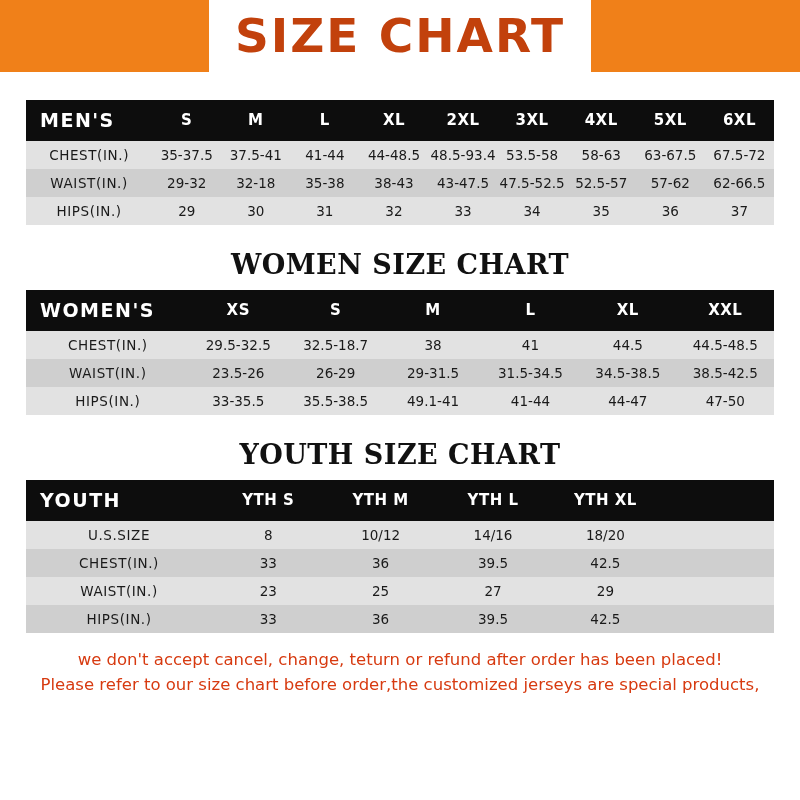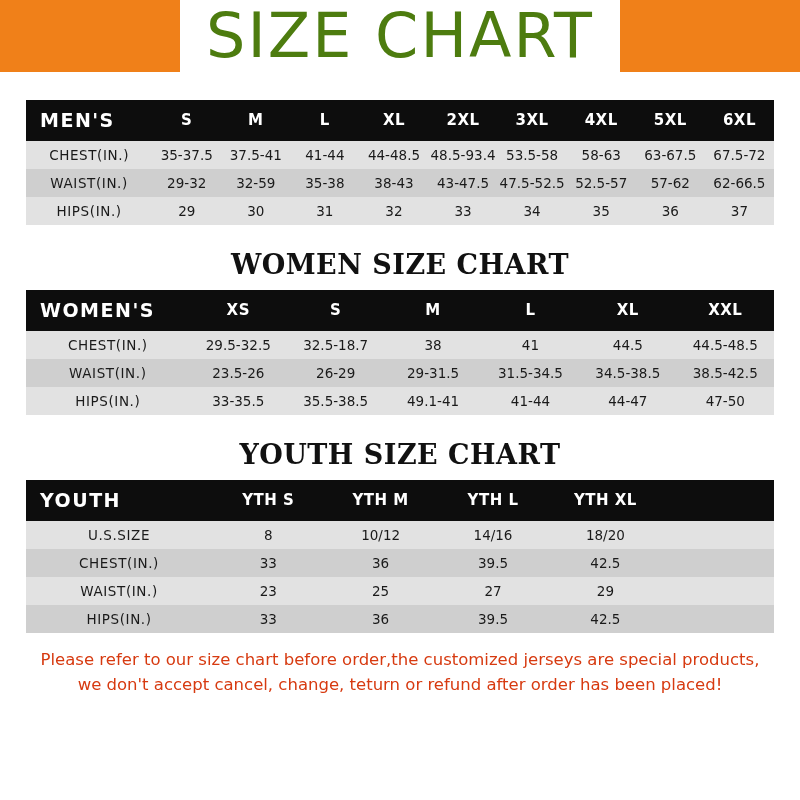--- a/index.html
+++ b/index.html
@@ -24,24 +24,24 @@
   .header-band {
     position: relative;
     height: 72px;
     background: #f08019;
     display: flex;
     align-items: center;
     justify-content: center;
   }
   .header-title {
     font-family: "DejaVu Sans", sans-serif;
-    font-weight: normal;
-    font-size: 62px;
+    font-weight: bold;
+    font-size: 47px;
     letter-spacing: 2px;
-    color: #4d7c0f;
+    color: #c2410c;
     background: #ffffff;
     padding: 0 26px;
     line-height: 72px;
     height: 72px;
     display: block;
     white-space: nowrap;
   }
   .section-title {
     text-align: center;
     font-family: "DejaVu Serif", serif;
@@ -159,21 +159,21 @@
           <td>44-48.5</td>
           <td>48.5-93.4</td>
           <td>53.5-58</td>
           <td>58-63</td>
           <td>63-67.5</td>
           <td>67.5-72</td>
         </tr>
         <tr class="dark">
           <td class="rowlabel">WAIST(IN.)</td>
           <td>29-32</td>
-          <td>32-59</td>
+          <td>32-18</td>
           <td>35-38</td>
           <td>38-43</td>
           <td>43-47.5</td>
           <td>47.5-52.5</td>
           <td>52.5-57</td>
           <td>57-62</td>
           <td>62-66.5</td>
         </tr>
         <tr class="light">
           <td class="rowlabel">HIPS(IN.)</td>
@@ -287,17 +287,17 @@
           <td>36</td>
           <td>39.5</td>
           <td>42.5</td>
           <td></td>
         </tr>
       </tbody>
     </table>
   </div>
 
   <div class="note">
+    <div>we don't accept cancel, change, teturn or refund after order has been placed!</div>
     <div>Please refer to our size chart before order,the customized jerseys are special products,</div>
-    <div>we don't accept cancel, change, teturn or refund after order has been placed!</div>
   </div>
 
 </div>
 
 </body></html>

